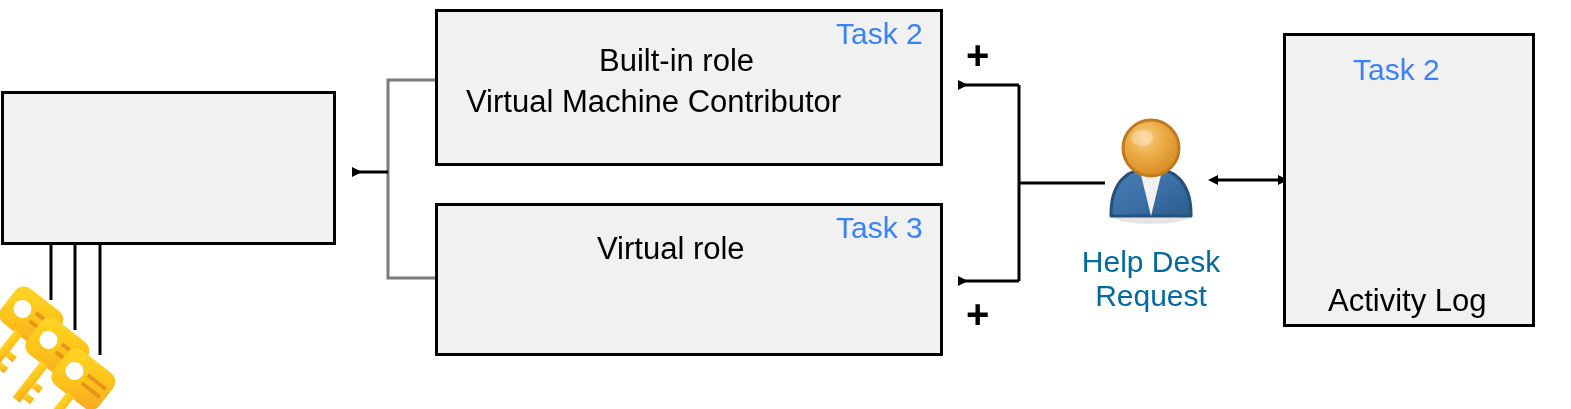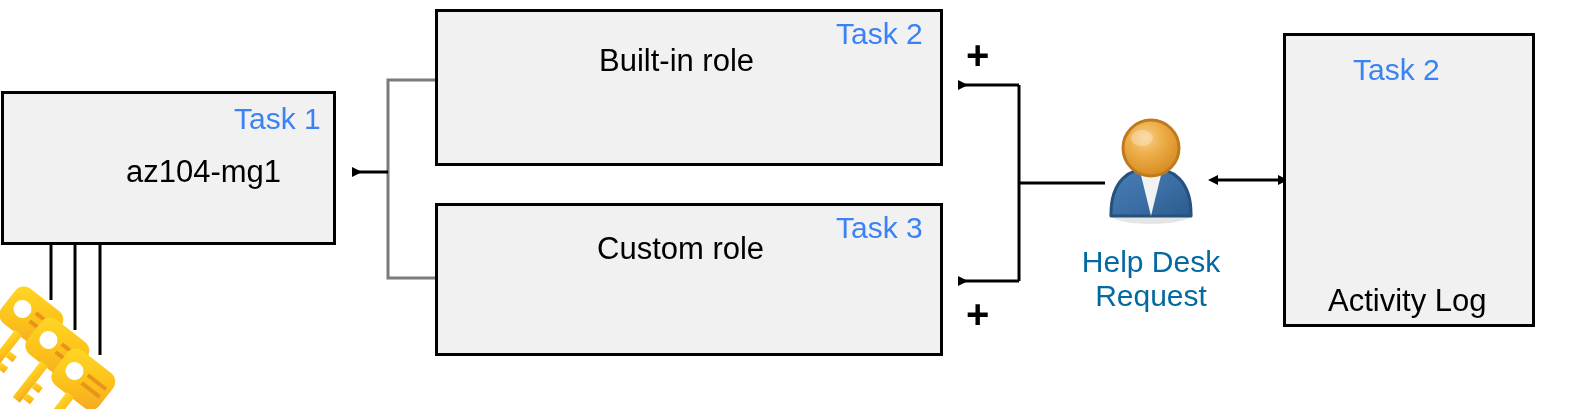--- a/index.html
+++ b/index.html
@@ -191,30 +191,29 @@
         <line x1="20" y1="59" x2="76" y2="59"></line>
         <line x1="20" y1="74" x2="76" y2="74"></line>
         <line x1="20" y1="89" x2="76" y2="89"></line>
         <line x1="20" y1="104" x2="76" y2="104"></line>
         <line x1="20" y1="118" x2="76" y2="118"></line>
       </g>
     </g>
   </svg>
 
   <div class="node-box" style="left:1px; top:91px; width:335px; height:154px;"></div>
-  <div class="task-tag" style="left:234px; top:104px;">Task 1</div>
-  <div class="node-label" style="left:126px; top:155px;">az104-mg1</div>
 
   <div class="node-box" style="left:435px; top:9px; width:508px; height:157px;"></div>
   <div class="task-tag" style="left:836px; top:19px;">Task 2</div>
   <div class="node-label" style="left:599px; top:44px;">Built-in role</div>
+  <div class="node-label" style="left:466px; top:85px;">Virtual Machine Contributor</div>
 
   <div class="node-box" style="left:435px; top:203px; width:508px; height:153px;"></div>
   <div class="task-tag" style="left:836px; top:213px;">Task 3</div>
-  <div class="node-label" style="left:597px; top:232px;">Custom role</div>
+  <div class="node-label" style="left:597px; top:232px;">Virtual role</div>
 
   <div class="plus-sign" style="left:966px; top:35px;">+</div>
   <div class="plus-sign" style="left:966px; top:294px;">+</div>
 
   <div class="person-caption" style="left:1021px; top:245px;">
     <div>Help Desk</div>
     <div>Request</div>
   </div>
 
   <div class="node-box" style="left:1283px; top:33px; width:252px; height:294px;"></div>

